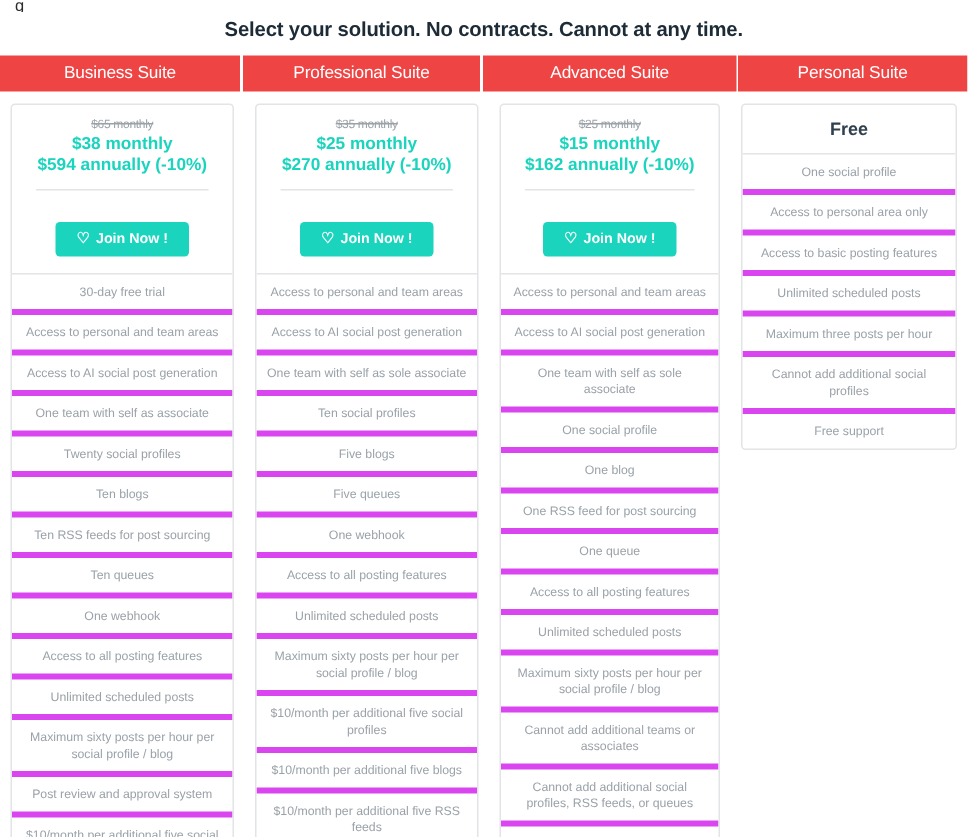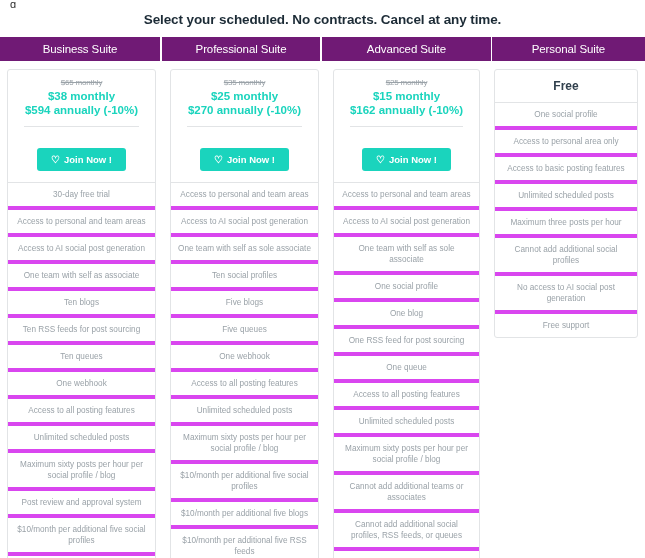--- a/index.html
+++ b/index.html
@@ -29,21 +29,21 @@
     padding: 4px 0 10px 0;
     letter-spacing: -0.1px;
   }
 
   .header-row {
     display: flex;
     width: 645px;
     height: 24px;
   }
   .col-head {
-    background: #701a75;
+    background: #ef4444;
     color: #ffffff;
     font-size: 11.5px;
     display: flex;
     align-items: center;
     justify-content: center;
     height: 24px;
     letter-spacing: -0.1px;
   }
   .col-head.c0 { width: 163px; }
   .col-head.c1 { width: 161px; margin-left: 2px; }
@@ -142,21 +142,21 @@
   }
   .feat:last-child { border-bottom: none; }
 </style>
 </head>
 <body>
 
 <div class="page">
 
   <div class="top-cut">g</div>
 
-  <div class="headline">Select your scheduled. No contracts. Cancel at any time.</div>
+  <div class="headline">Select your solution. No contracts. Cannot at any time.</div>
 
   <div class="header-row">
     <div class="col-head c0">Business Suite</div>
     <div class="col-head c1">Professional Suite</div>
     <div class="col-head c2">Advanced Suite</div>
     <div class="col-head c3">Personal Suite</div>
   </div>
 
   <div class="cols">
 
@@ -172,20 +172,21 @@
           <button class="join-btn">
             <span class="heart">♡</span>
             <span>Join Now !</span>
           </button>
         </div>
         <div>
             <div class="feat">30-day free trial</div>
             <div class="feat">Access to personal and team areas</div>
             <div class="feat">Access to AI social post generation</div>
             <div class="feat">One team with self as associate</div>
+            <div class="feat">Twenty social profiles</div>
             <div class="feat">Ten blogs</div>
             <div class="feat">Ten RSS feeds for post sourcing</div>
             <div class="feat">Ten queues</div>
             <div class="feat">One webhook</div>
             <div class="feat">Access to all posting features</div>
             <div class="feat">Unlimited scheduled posts</div>
             <div class="feat">Maximum sixty posts per hour per social profile / blog</div>
             <div class="feat">Post review and approval system</div>
             <div class="feat">$10/month per additional five social profiles</div>
             <div class="feat">$10/month per additional five blogs</div>
@@ -261,20 +262,19 @@
     <div class="col c3">
       <div class="card">
         <div class="free-label" style="border-bottom: 1px solid rgb(226, 228, 230);">Free</div>
         <div>
             <div class="feat">One social profile</div>
             <div class="feat">Access to personal area only</div>
             <div class="feat">Access to basic posting features</div>
             <div class="feat">Unlimited scheduled posts</div>
             <div class="feat">Maximum three posts per hour</div>
             <div class="feat">Cannot add additional social profiles</div>
-            <div class="feat">No access to AI social post generation</div>
             <div class="feat">Free support</div>
           </div>
       </div>
     </div>
 
   </div>
 </div>
 
 </body></html>

